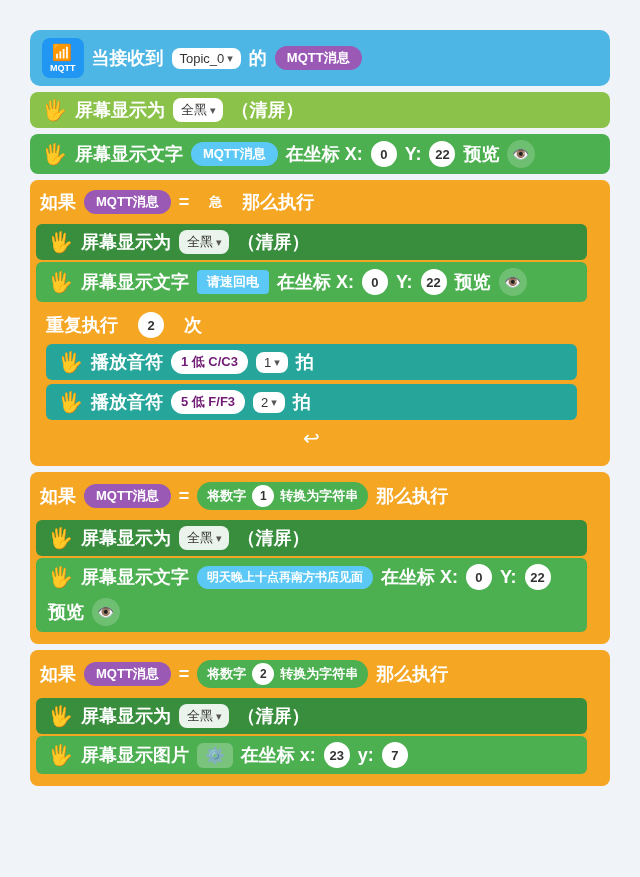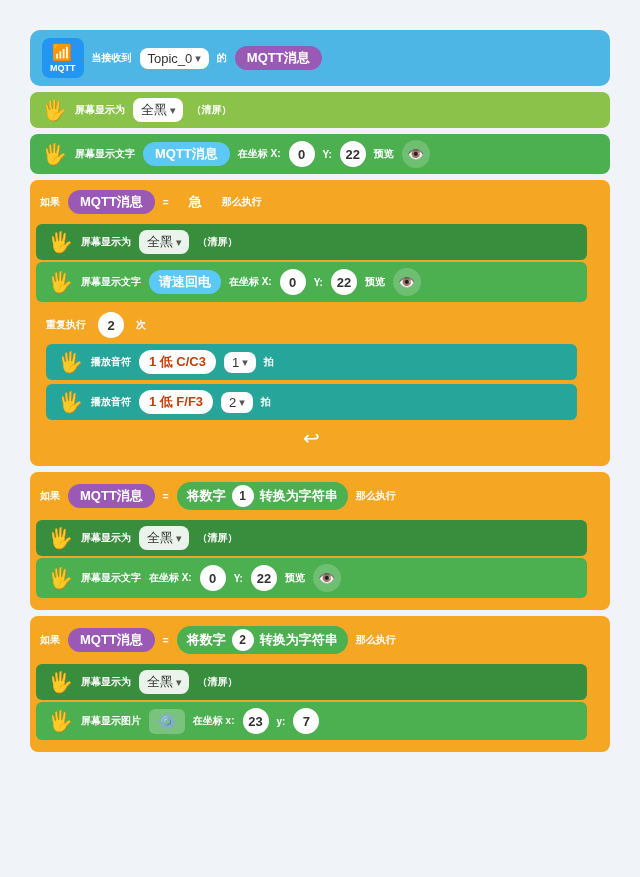--- a/index.html
+++ b/index.html
@@ -14,31 +14,31 @@
 
     .block-container {
       display: flex;
       flex-direction: column;
       gap: 6px;
       padding: 10px;
     }
 
     .block-text {
       color: white;
-      font-size: 10px;
+      font-size: 18px;
       font-weight: bold;
     }
 
     .pill {
       background: white;
       border-radius: 20px;
       padding: 3px 10px;
       font-size: 13px;
       font-weight: bold;
-      color: #c2410c;
+      color: #701a75;
     }
 
     .pill-blue {
       background: #5bc8f5;
       border-radius: 20px;
       padding: 3px 12px;
       font-size: 13px;
       font-weight: bold;
       color: white;
     }
@@ -164,48 +164,48 @@
     <div style="background:#388e3c; border-radius:6px; margin: 2px 0; padding: 6px 12px; display:flex; align-items:center; gap:8px;">
       <span style="font-size:20px;">🖐️</span>
       <span class="block-text">屏幕显示为</span>
       <div class="dropdown" style="background:rgba(255,255,255,0.9);">全黑</div>
       <span class="block-text">（清屏）</span>
     </div>
 
     <div style="background:#4caf50; border-radius:6px; margin: 2px 0; padding: 6px 12px; display:flex; align-items:center; gap:8px; flex-wrap:wrap;">
       <span style="font-size:20px;">🖐️</span>
       <span class="block-text">屏幕显示文字</span>
-      <div class="pill" style="background:#5bc8f5; color:white; border-radius:12px; padding:3px 10px; font-weight:bold;">请速回电</div>
+      <div class="pill" style="background:#5bc8f5; color:white; border-radius:4px; padding:3px 10px; font-weight:bold;">请速回电</div>
       <span class="block-text">在坐标 X:</span>
       <div class="num-circle">0</div>
       <span class="block-text">Y:</span>
       <div class="num-circle">22</div>
       <span class="block-text">预览</span>
       <div class="eye-icon">👁️</div>
     </div>
 
     <div style="background:#f5a623; border-radius:6px; margin: 4px 0 0 0; padding: 6px 10px;">
-      <div style="display:flex; align-items:center; gap:12px; margin-bottom:6px;">
+      <div style="display:flex; align-items:center; gap:20px; margin-bottom:6px;">
         <span class="block-text">重复执行</span>
         <div class="num-circle">2</div>
         <span class="block-text">次</span>
       </div>
 
       <div style="background:#26a69a; border-radius:6px; padding:6px 12px; display:flex; align-items:center; gap:8px; margin-bottom:4px;">
         <span style="font-size:20px;">🖐️</span>
         <span class="block-text">播放音符</span>
         <div class="pill">1 低 C/C3</div>
         <div class="dropdown">1</div>
         <span class="block-text">拍</span>
       </div>
 
       <div style="background:#26a69a; border-radius:6px; padding:6px 12px; display:flex; align-items:center; gap:8px;">
         <span style="font-size:20px;">🖐️</span>
         <span class="block-text">播放音符</span>
-        <div class="pill">1 低 F/F3</div>
+        <div class="pill">5 低 F/F3</div>
         <div class="dropdown">2</div>
         <span class="block-text">拍</span>
       </div>
 
       <div style="display:flex; justify-content:center; margin-top:6px;">
         <span style="color:white; font-size:20px;">↩</span>
       </div>
     </div>
   </div>
 
@@ -225,20 +225,21 @@
     <div style="background:#388e3c; border-radius:6px; margin:2px 0; padding:6px 12px; display:flex; align-items:center; gap:8px;">
       <span style="font-size:20px;">🖐️</span>
       <span class="block-text">屏幕显示为</span>
       <div class="dropdown" style="background:rgba(255,255,255,0.9);">全黑</div>
       <span class="block-text">（清屏）</span>
     </div>
 
     <div style="background:#4caf50; border-radius:6px; margin:2px 0; padding:6px 12px; display:flex; align-items:center; gap:8px; flex-wrap:wrap;">
       <span style="font-size:20px;">🖐️</span>
       <span class="block-text">屏幕显示文字</span>
+      <div class="pill" style="background:#5bc8f5; color:white; border-radius:20px; padding:3px 10px; font-weight:bold; font-size:12px;">明天晚上十点再南方书店见面</div>
       <span class="block-text">在坐标 X:</span>
       <div class="num-circle">0</div>
       <span class="block-text">Y:</span>
       <div class="num-circle">22</div>
       <span class="block-text">预览</span>
       <div class="eye-icon">👁️</div>
     </div>
   </div>
 
   <div class="outer-orange">

